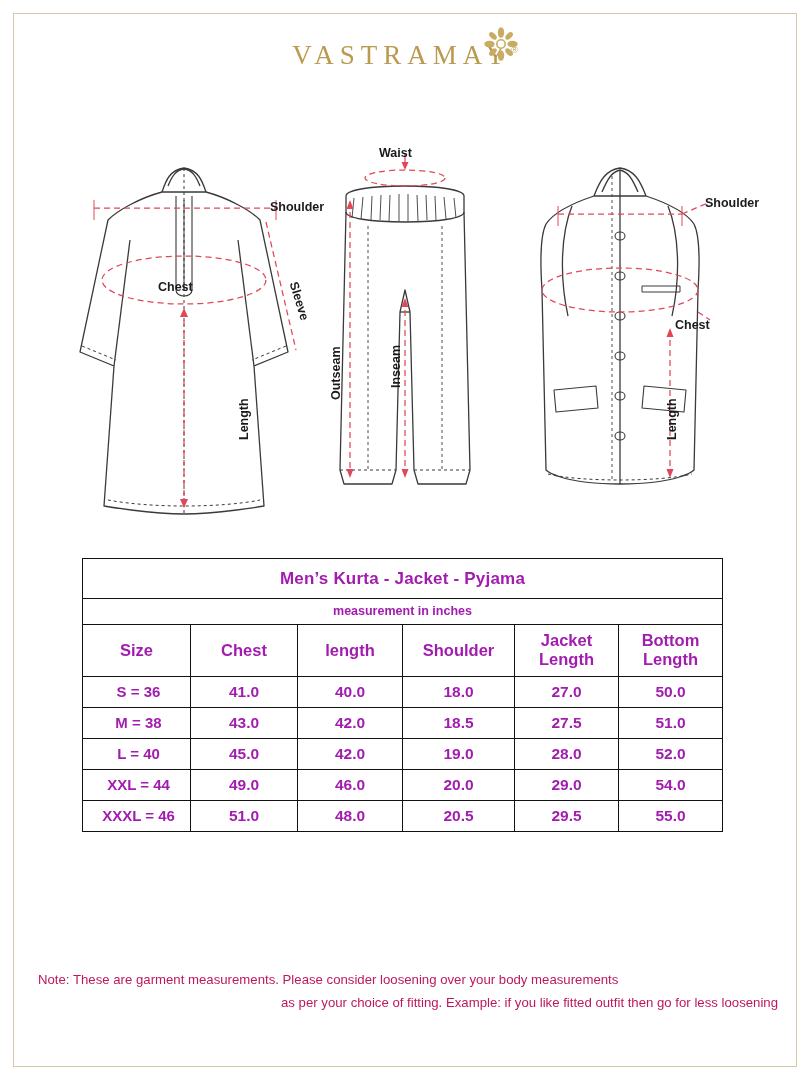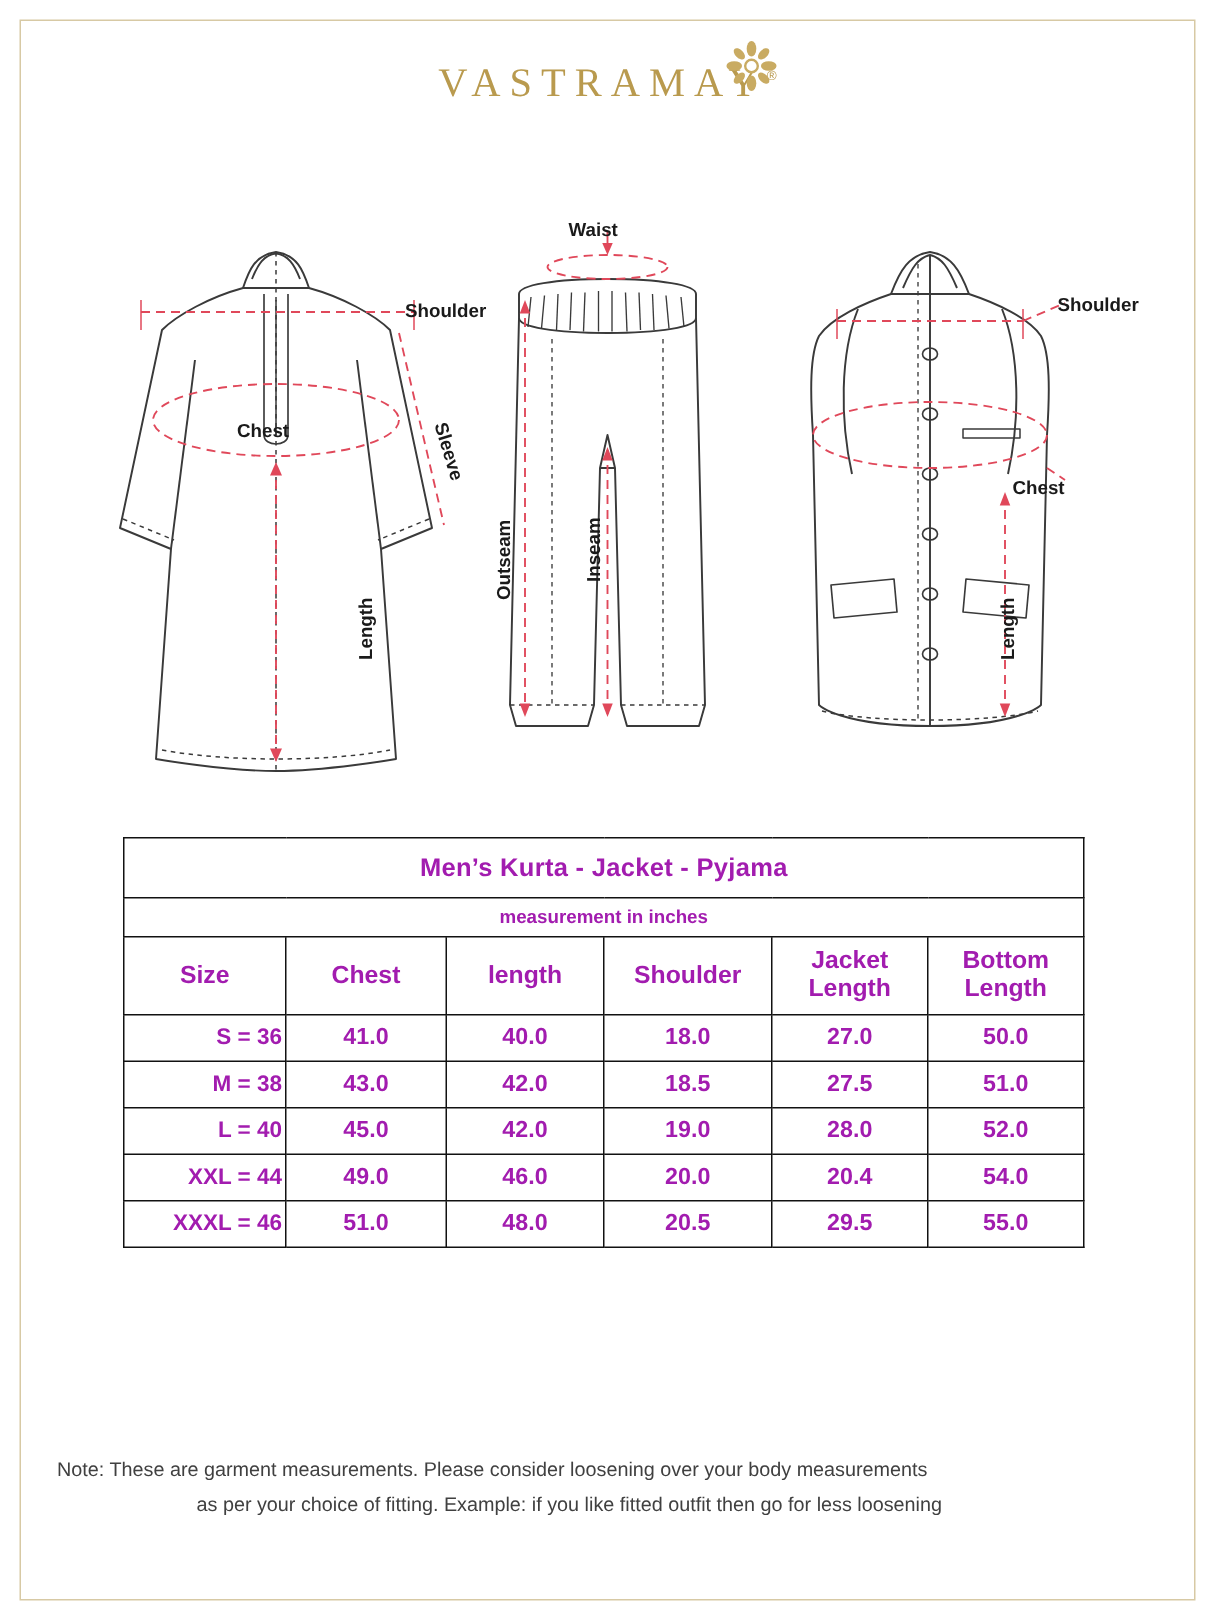--- a/index.html
+++ b/index.html
@@ -102,41 +102,41 @@
     font-weight: bold;
     padding: 6px 2px;
     line-height: 1.18;
   }
   .t-body td {
     font-size: 15.5px;
     font-weight: bold;
     padding: 6px 2px;
   }
   .t-body td.sz {
-    text-align: right;
+    text-align: center;
     padding-left: 6px;
     font-size: 15px;
   }
   col.c1 { width: 108px; }
   col.c2 { width: 107px; }
   col.c3 { width: 105px; }
   col.c4 { width: 112px; }
   col.c5 { width: 104px; }
   col.c6 { width: 104px; }
 
   
   .note {
     position: absolute;
     left: 38px; top: 968px;
     width: 740px;
     font-size: 13.2px;
-    color: #404040;
+    color: #be185d;
     line-height: 1.75;
   }
-  .note .l2 { padding-left: 93px; display: block; }
+  .note .l2 { padding-left: 93px; display: block; text-align: right; }
 </style>
 </head>
 <body>
 
 <div class="inner">
 
   <div class="page-frame"></div>
 
   <div class="brand">
     <span class="brand-word">VASTRAMAY</span><span class="brand-reg">®</span>
@@ -351,21 +351,21 @@
           <td>42.0</td>
           <td>19.0</td>
           <td>28.0</td>
           <td>52.0</td>
         </tr>
         <tr class="t-body">
           <td class="sz">XXL = 44</td>
           <td>49.0</td>
           <td>46.0</td>
           <td>20.0</td>
-          <td>20.4</td>
+          <td>29.0</td>
           <td>54.0</td>
         </tr>
         <tr class="t-body">
           <td class="sz">XXXL = 46</td>
           <td>51.0</td>
           <td>48.0</td>
           <td>20.5</td>
           <td>29.5</td>
           <td>55.0</td>
         </tr>

